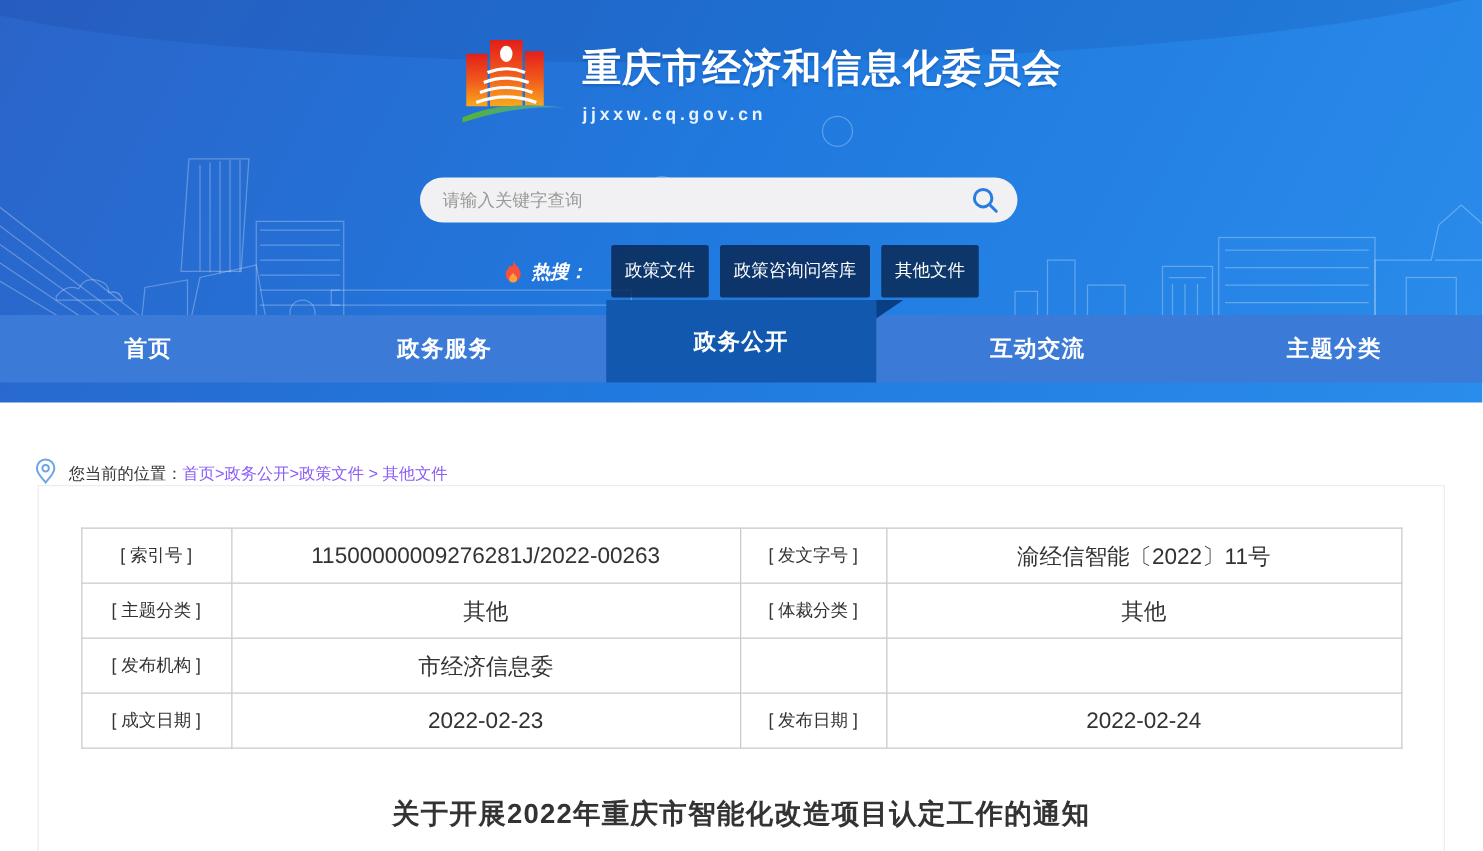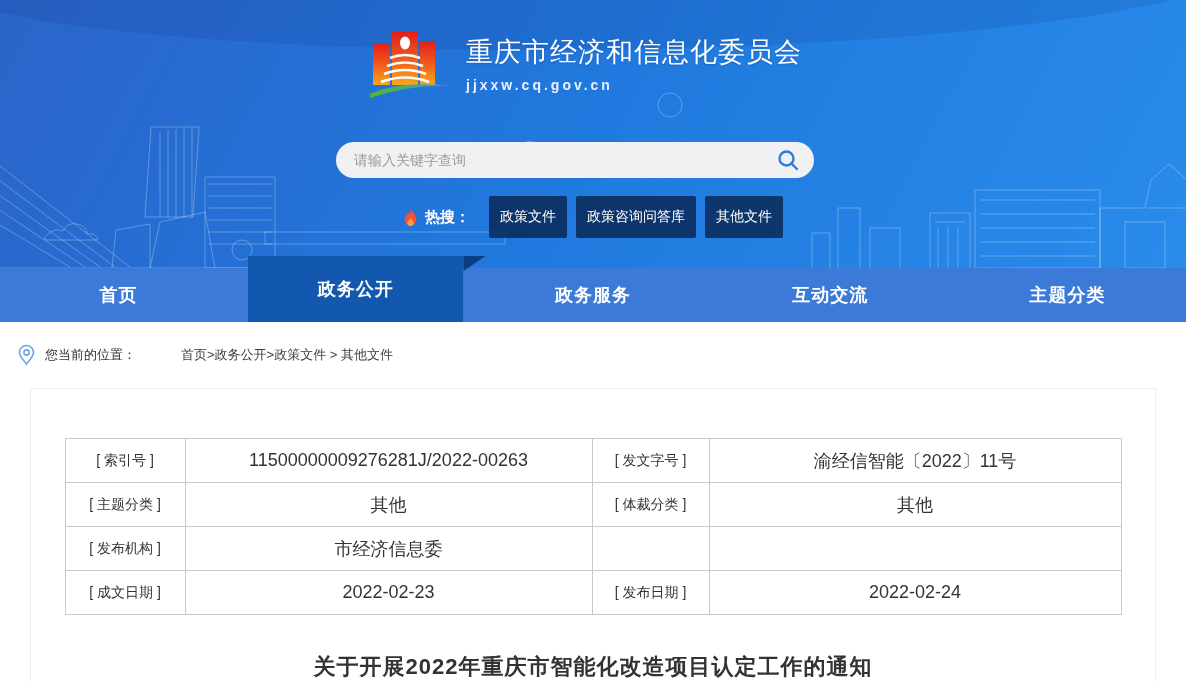--- a/index.html
+++ b/index.html
@@ -11,66 +11,66 @@
     background: linear-gradient(118deg, #2b64c9 0%, #2079de 48%, #2a8ceb 100%);
     overflow: hidden; }
   .banner-topwave { position: absolute; top: -46px; left: -60px; width: 1320px; height: 96px;
     background: rgba(12, 48, 130, 0.14); border-radius: 0 0 55% 45% / 0 0 100% 70%; }
   .cityscape { position: absolute; left: 0; bottom: 50px; width: 1186px; height: 200px; }
 
   
   .site-header { position: absolute; left: 368px; top: 28px; display: flex; align-items: flex-start; }
   .logo { width: 86px; height: 72px; flex: 0 0 auto; cursor: pointer; }
   .site-text { margin-left: 12px; padding-top: 6px; }
-  .site-name { color: #fff; font-size: 27px; font-weight: normal; letter-spacing: 1px;
+  .site-name { color: #fff; font-size: 31px; font-weight: bold; letter-spacing: 1px;
     text-shadow: 0 1px 2px rgba(0,40,110,0.25); cursor: pointer; }
   .site-url { color: #e9f2ff; font-size: 14px; letter-spacing: 3px; margin-top: 7px; font-weight: bold; }
 
   
   .search-box { position: absolute; left: 336px; top: 142px; width: 478px; height: 36px;
     background: #f1f1f3; border-radius: 18px; display: flex; align-items: center; padding: 0 14px 0 18px; }
   .search-box input { flex: 1; border: none; outline: none; background: transparent;
     font-size: 14px; color: #333; font-family: inherit; }
   .search-box input::placeholder { color: #9a9a9a; }
   .search-btn { width: 24px; height: 24px; border: none; background: transparent; cursor: pointer;
     display: flex; align-items: center; justify-content: center; padding: 0; }
 
   
   .hot-row { position: absolute; top: 196px; left: 0; width: 100%; display: flex;
     justify-content: center; align-items: center; }
   .hot-label { display: flex; align-items: center; color: #fff; font-size: 15px;
-    font-weight: bold; margin-right: 10px; }
+    font-weight: bold; margin-right: 10px; font-style: italic; }
   .hot-label .flame { width: 15px; height: 19px; margin-right: 7px; }
   .hot-tag { background: rgba(9, 38, 80, 0.82); color: #fff; font-size: 14px;
     padding: 12px 11px; margin-left: 9px; border-radius: 2px; cursor: pointer; white-space: nowrap; }
 
   
-  .nav { position: absolute; left: 0; bottom: 0; width: 1186px; height: 54px;
+  .nav { position: absolute; left: 0; bottom: 16px; width: 1186px; height: 54px;
     background: #3b7ad6; display: flex; }
   .nav-item { flex: 1; position: relative; display: flex; align-items: center; justify-content: center;
     color: #fff; font-size: 18px; font-weight: bold; cursor: pointer; letter-spacing: 1px; }
   .nav-item span { position: relative; z-index: 2; }
   .nav-item.active::before { content: ''; position: absolute; left: 11px; right: 11px;
     top: -12px; bottom: 0; background: #1158ae; z-index: 1; }
   .nav-item.active::after { content: ''; position: absolute; top: -12px; right: -11px;
     width: 22px; height: 15px; background: #0a3e82;
     clip-path: polygon(0 0, 100% 0, 0 100%); z-index: 1; }
   .nav-item.active span { transform: translateY(-6px); }
 
   
-  .breadcrumb-bar { height: 66px; display: flex; align-items: center; padding-left: 17px;
+  .breadcrumb-bar { height: 66px; display: flex; align-items: flex-end; padding-left: 27px;
     background: #fff; }
   .breadcrumb-bar .pin { width: 19px; height: 22px; margin-right: 9px; }
   .crumb-text { font-size: 13px; color: #333; }
-  .crumb-path { font-size: 13px; color: #404040; cursor: pointer; margin-left: 45px; }
+  .crumb-path { font-size: 13px; color: #8b5cf6; cursor: pointer; }
 
   
   .card { margin-left: 30px; width: 1126px; min-height: 310px; background: #fff;
     border: 1px solid #ededed; padding-top: 33px; }
-  table.meta { border-collapse: collapse; margin: 16px auto; width: 1056px; table-layout: fixed; }
+  table.meta { border-collapse: collapse; margin: 0 auto; width: 1056px; table-layout: fixed; }
   table.meta td { border: 1px solid #c9c9c9; height: 44px; text-align: center;
     color: #333; vertical-align: middle; }
   td.mlabel { font-size: 14px; }
   td.mvalue { font-size: 18px; }
 
   .doc-title { margin-top: 37px; text-align: center; font-size: 22px; font-weight: bold;
     color: #333; letter-spacing: 1px; }
 </style>
 </head>
 <body>
@@ -157,25 +157,25 @@
     </div>
     <span class="hot-tag">政策文件</span>
     <span class="hot-tag">政策咨询问答库</span>
     <span class="hot-tag">其他文件</span>
   </div>
 
   <nav class="nav">
     <div class="nav-item">
       <span>首页</span>
     </div>
+    <div class="nav-item">
+      <span>政务服务</span>
+    </div>
     <div class="nav-item active">
       <span>政务公开</span>
-    </div>
-    <div class="nav-item">
-      <span>政务服务</span>
     </div>
     <div class="nav-item">
       <span>互动交流</span>
     </div>
     <div class="nav-item">
       <span>主题分类</span>
     </div>
   </nav>
 </div>
 

